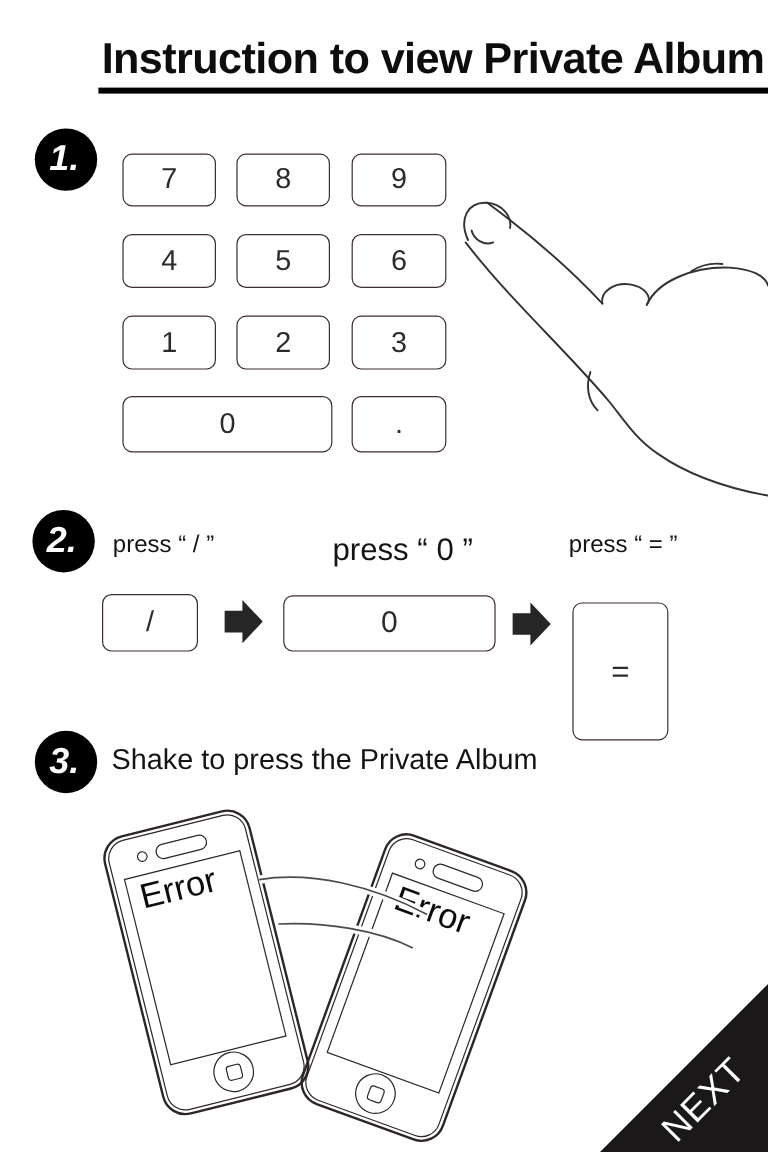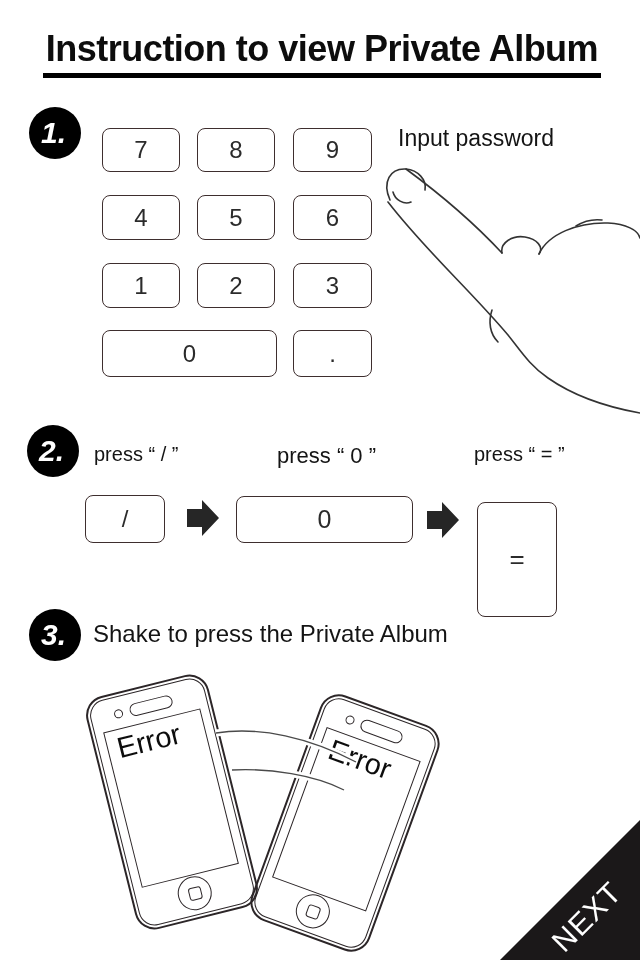--- a/index.html
+++ b/index.html
@@ -2,21 +2,21 @@
 <html><head>
 <meta charset="utf-8">
 <style>
   html,body{margin:0;padding:0;background:#888;}
   #screen{
     position:relative;width:640px;height:960px;margin:0 auto;
     background:#ffffff;overflow:hidden;
     font-family:"Liberation Sans",sans-serif;color:#161616;
   }
   
-  .title-wrap{position:absolute;top:28px;left:4px;right:0;text-align:center;}
+  .title-wrap{position:absolute;top:28px;left:4px;right:0;text-align:right;}
   .title{
     display:inline-block;font-size:36px;font-weight:bold;letter-spacing:-0.5px;
     color:#0d0d0d;border-bottom:5px solid #000;padding:0 3px 3px;
   }
   
   .badge{
     position:absolute;width:52px;height:52px;border-radius:50%;
     background:#000;color:#fff;font-weight:bold;font-style:italic;font-size:30px;
     display:flex;align-items:center;justify-content:center;padding-right:3px;box-sizing:border-box;
   }
@@ -41,21 +41,21 @@
   #k0{left:102px;top:330px;width:175px;height:47px;}
   #kdot{left:293px;top:330px;width:79px;height:47px;}
   
   #sk-slash{left:85px;top:495px;width:80px;height:48px;}
   #sk-zero{left:236px;top:496px;width:177px;height:47px;font-size:25px;}
   #sk-eq{left:477px;top:502px;width:80px;height:115px;font-size:26px;}
   
   .lbl{position:absolute;white-space:nowrap;color:#141414;}
   #input-password-label{left:398px;top:125px;font-size:23px;}
   #pl1{left:94px;top:443px;font-size:20px;}
-  #pl2{left:277px;top:443px;font-size:22px;}
+  #pl2{left:277px;top:443px;font-size:26px;}
   #pl3{left:474px;top:443px;font-size:20px;}
   #shake-label{left:93px;top:620px;font-size:24px;}
   
   .ill{position:absolute;pointer-events:none;}
   #hand-svg{left:380px;top:150px;}
   .arrow{position:absolute;width:32px;height:36px;}
   #arrow1{left:187px;top:500px;}
   #arrow2{left:427px;top:502px;}
   
   .phone{
@@ -104,21 +104,20 @@
   <div class="key" id="k8">8</div>
   <div class="key" id="k9">9</div>
   <div class="key" id="k4">4</div>
   <div class="key" id="k5">5</div>
   <div class="key" id="k6">6</div>
   <div class="key" id="k1">1</div>
   <div class="key" id="k2">2</div>
   <div class="key" id="k3">3</div>
   <div class="key" id="k0">0</div>
   <div class="key" id="kdot">.</div>
-  <div class="lbl" id="input-password-label">Input password</div>
 
   <svg class="ill" id="hand-svg" width="260" height="280" viewBox="0 0 260 280" fill="none" stroke="#333" stroke-width="1.6" stroke-linecap="round">
     <path d="M 10 50 C 2 32 10 18 26 19 C 38 20 47 30 45 40"></path>
     <path d="M 13 42 C 15 50 24 55 31 52"></path>
     <path d="M 26 19 C 60 44 95 74 122 103"></path>
     <path d="M 122 103 C 120 93 132 85 145 87 C 157 89 164 97 159 104"></path>
     <path d="M 159 104 C 168 84 198 72 228 73 C 246 74 258 80 260 88"></path>
     <path d="M 196 76 C 204 71 214 69 222 70"></path>
     <path d="M 8 52 C 45 100 90 140 128 185 C 140 200 150 216 168 228 C 198 249 232 258 260 263"></path>
     <path d="M 112 160 C 108 172 110 184 118 192"></path>

